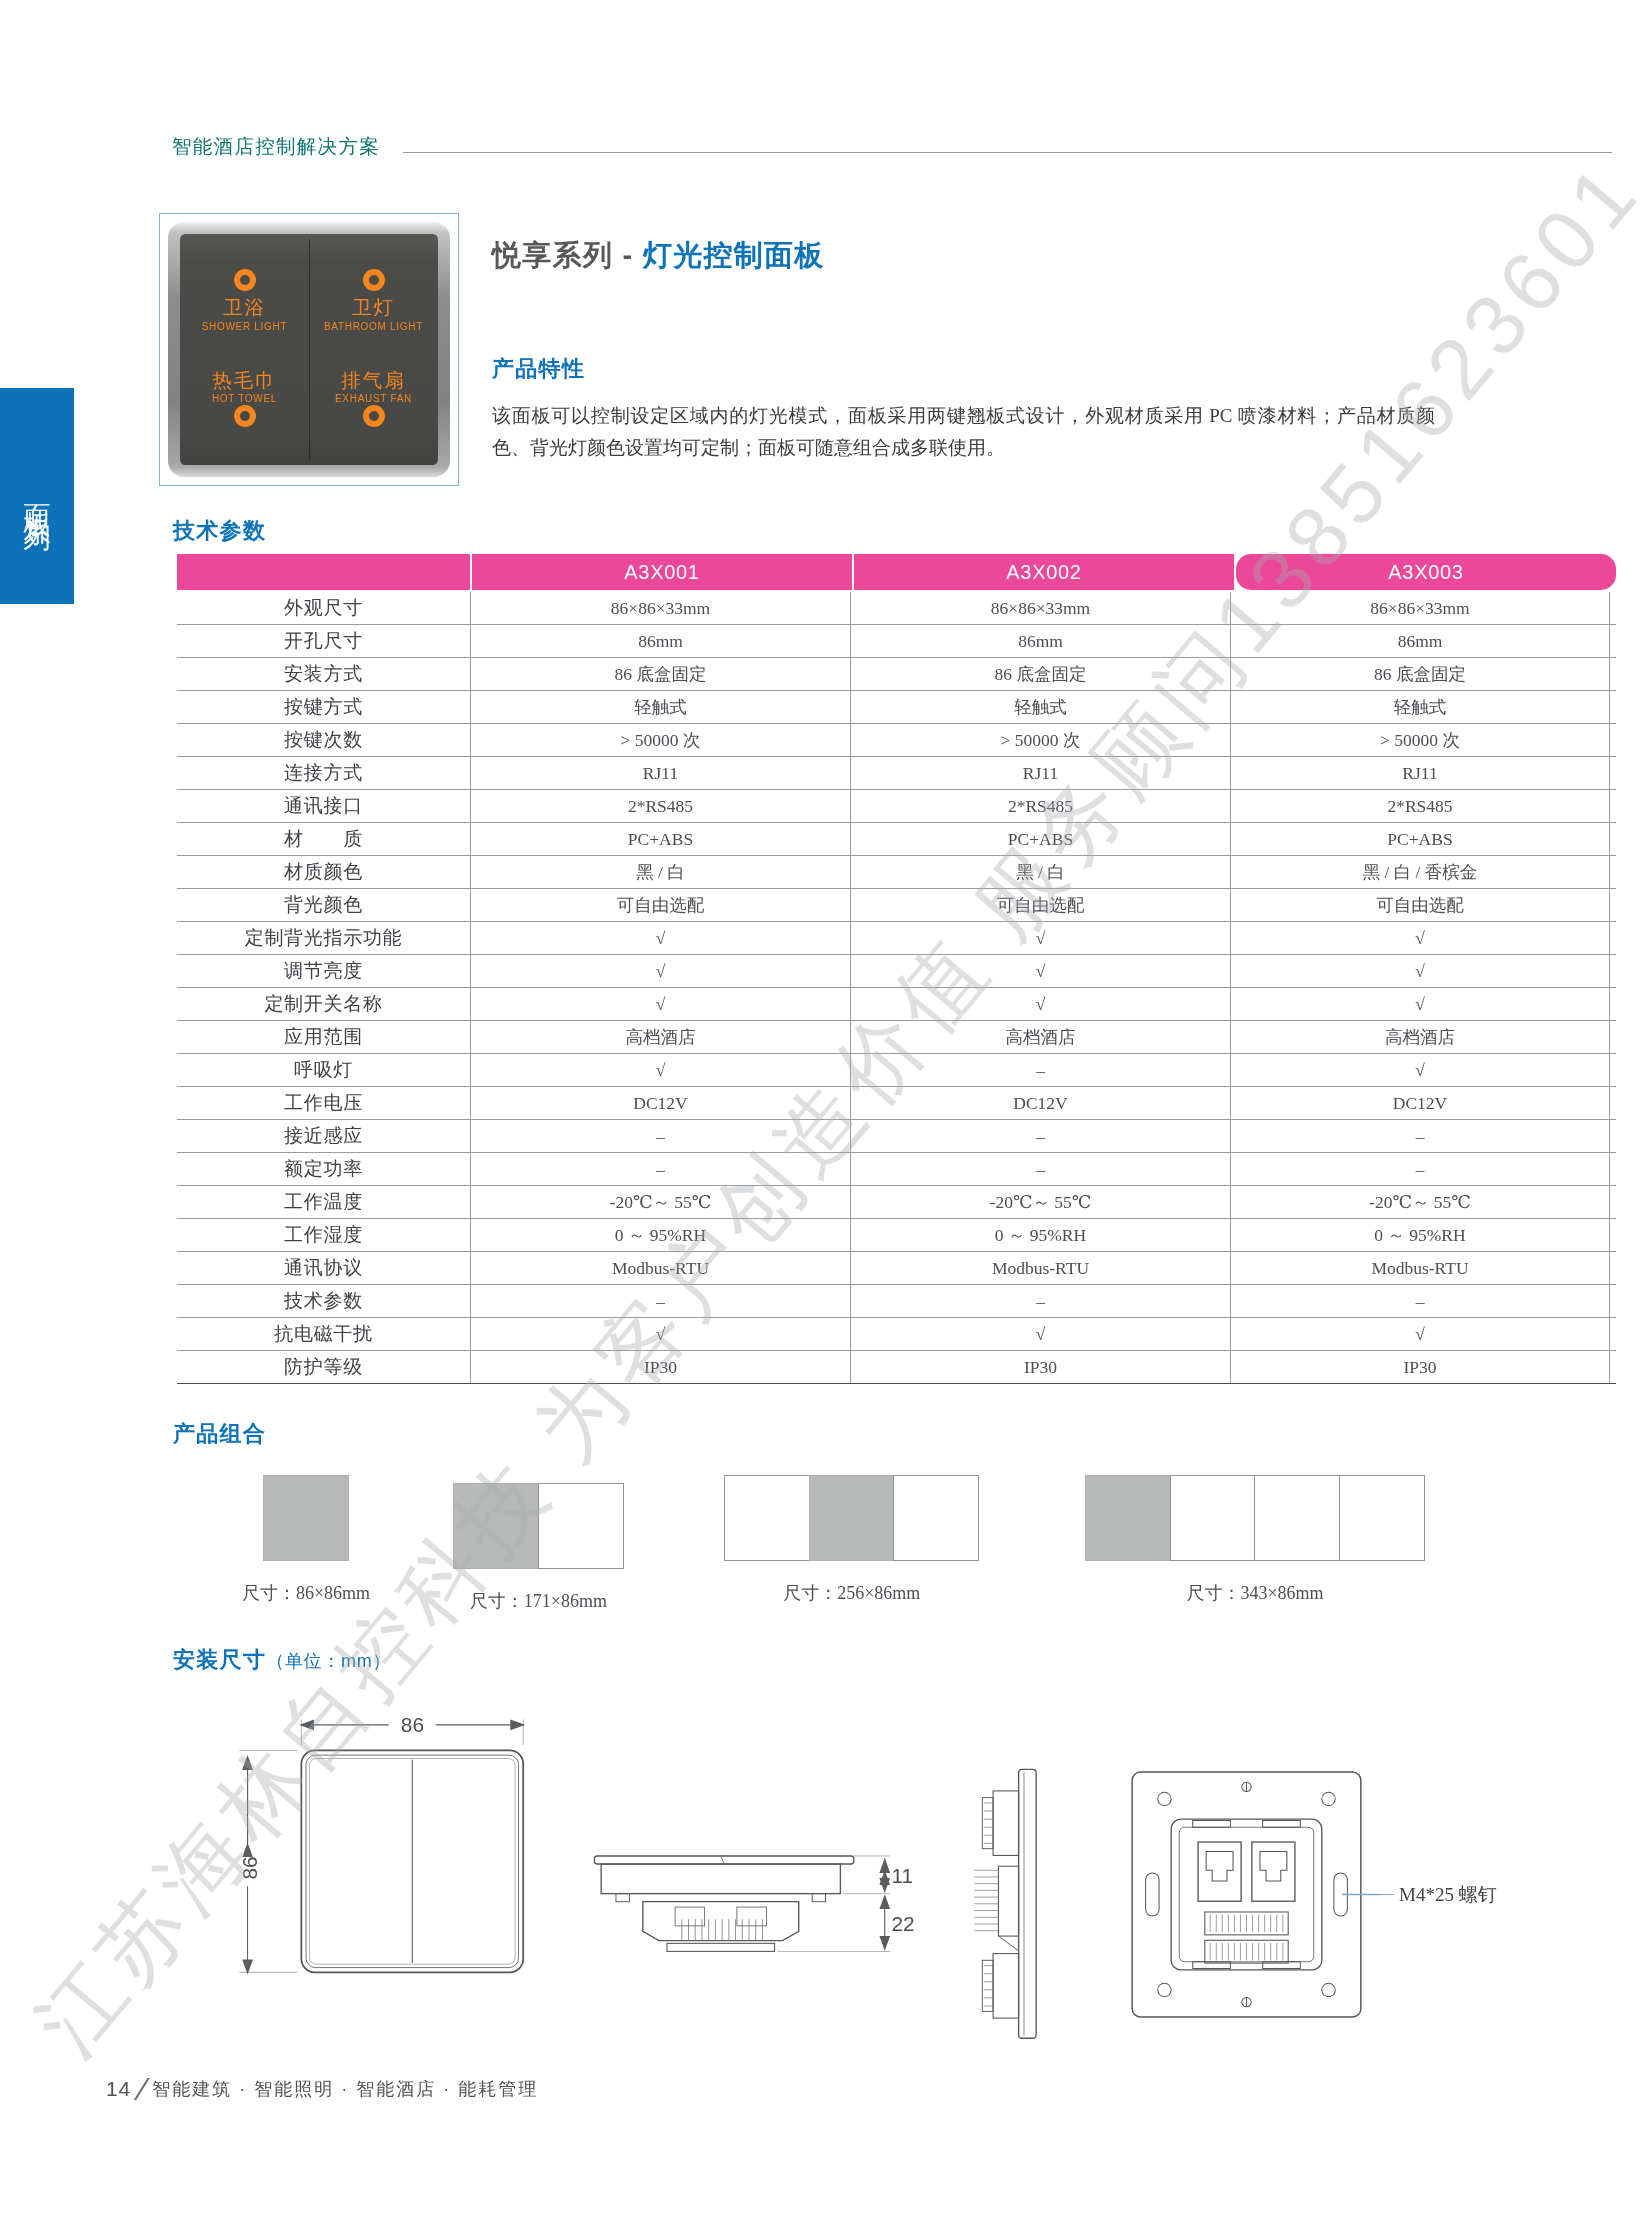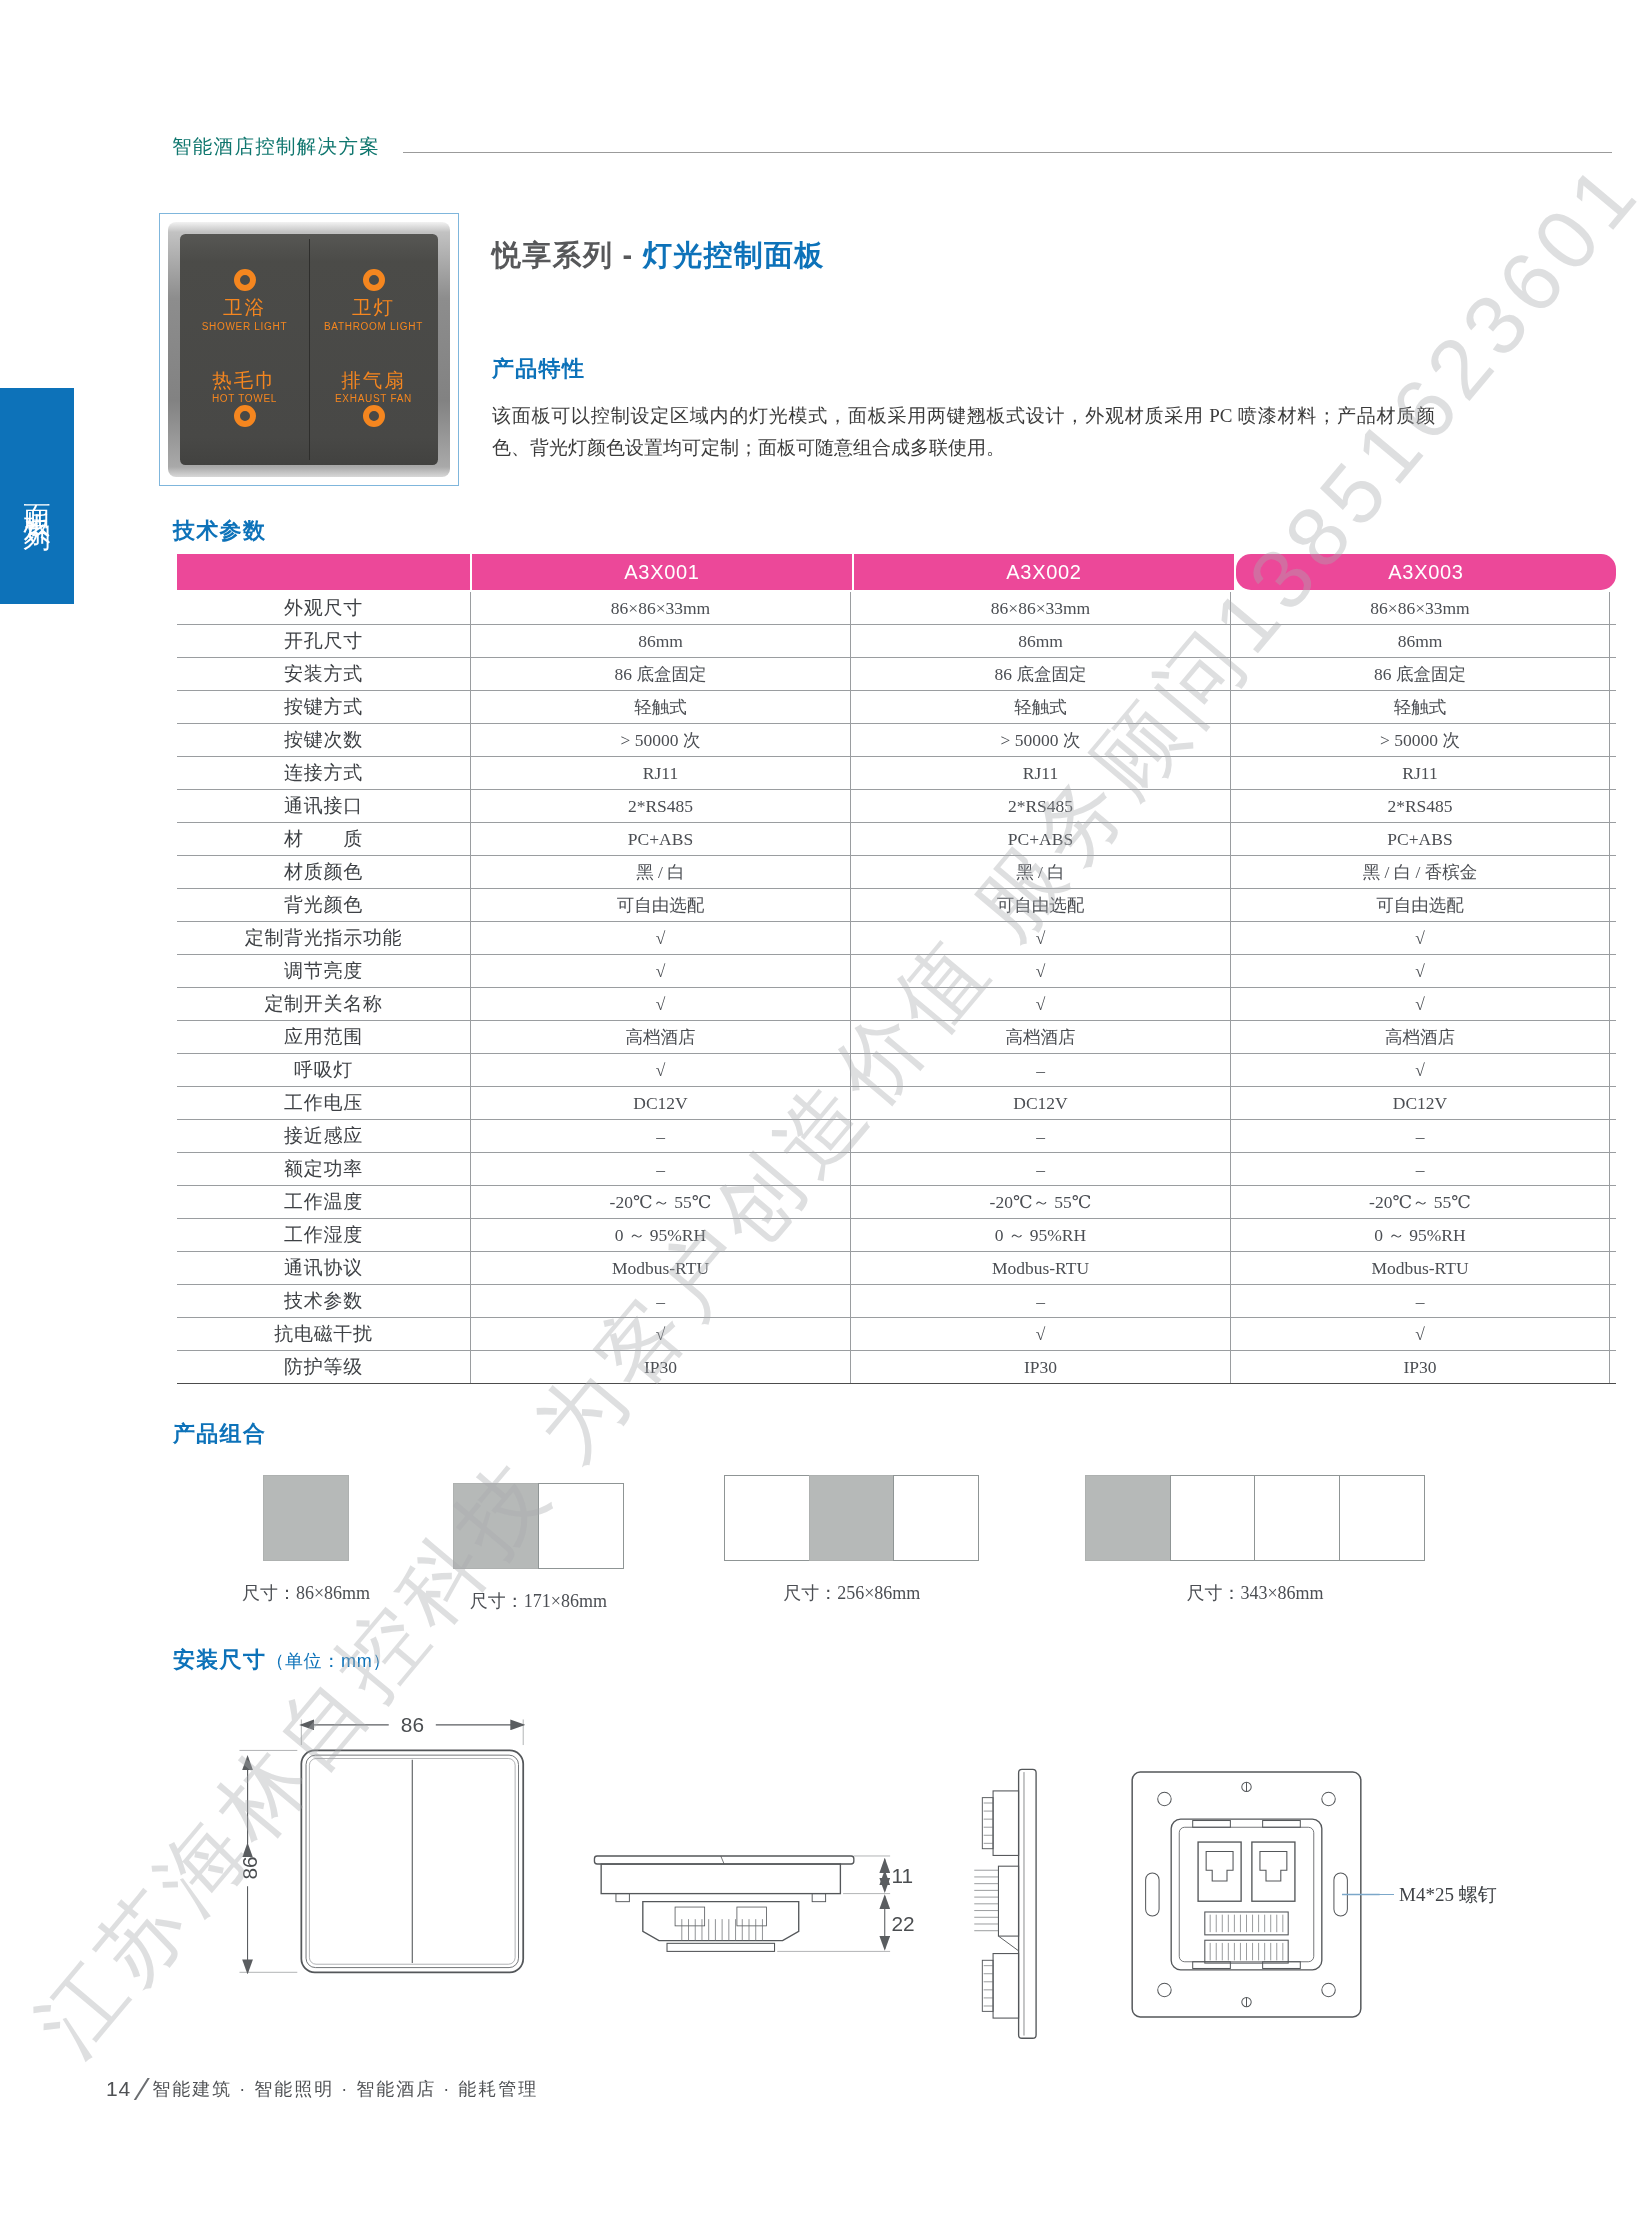--- a/index.html
+++ b/index.html
@@ -20,21 +20,21 @@
     border-top:1.3px solid #9b9b9b;z-index:3;}
 
   
   .side-tab{position:absolute;left:0;top:388px;width:74px;height:216px;background:#0d72b9;
     color:#fff;display:flex;align-items:center;justify-content:center;z-index:3;}
   .side-tab span{writing-mode:vertical-rl;font-size:27px;letter-spacing:6.7px;}
 
   
   .photo{position:absolute;left:159px;top:213px;width:300px;height:273px;box-sizing:border-box;
     border:1.3px solid #7fb6dc;background:#fff;padding:8px;z-index:3;}
-  .panel-frame{width:100%;height:100%;box-sizing:border-box;border-radius:8px;padding:12px;
+  .panel-frame{width:100%;height:100%;box-sizing:border-box;border-radius:16px;padding:12px;
     background:linear-gradient(180deg,#f2f2f2 0%,#c2c2c2 4%,#8d8d8d 30%,#828282 70%,#a9a9a9 96%,#d8d8d8 100%);}
   .panel-face{width:100%;height:100%;box-sizing:border-box;border-radius:5.4px;position:relative;overflow:hidden;
     background:linear-gradient(180deg,#575754 0%,#4b4b48 12%,#484846 88%,#424240 100%);}
   .panel-divider{position:absolute;left:50%;top:2%;bottom:2%;width:1.3px;background:#2e2e2c;}
   .panel-cell{position:absolute;width:50%;text-align:center;color:#f5861f;line-height:1.15;}
   .panel-cell.p0{left:0;top:15%;}
   .panel-cell.p1{left:50%;top:15%;}
   .panel-cell.p2{left:0;top:57%;}
   .panel-cell.p3{left:50%;top:57%;}
   .ring{display:inline-block;width:10px;height:10px;border:6px solid #f5861f;border-radius:50%;}

